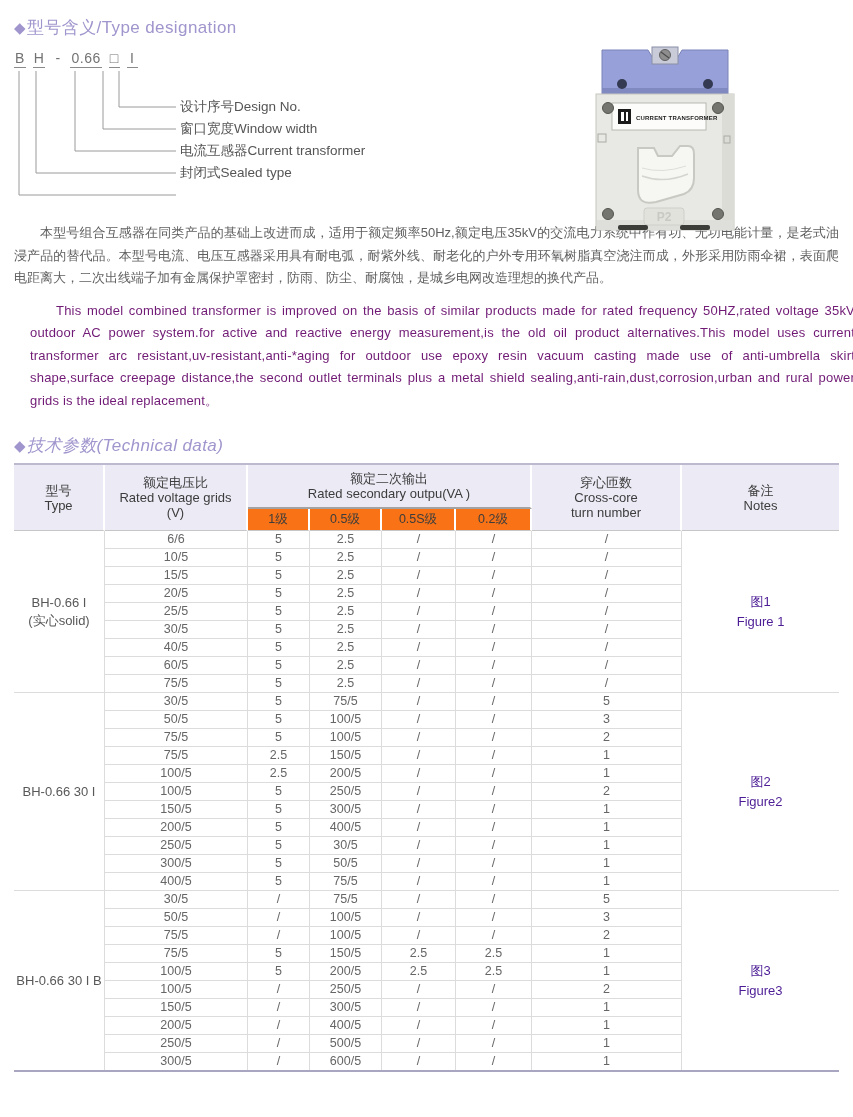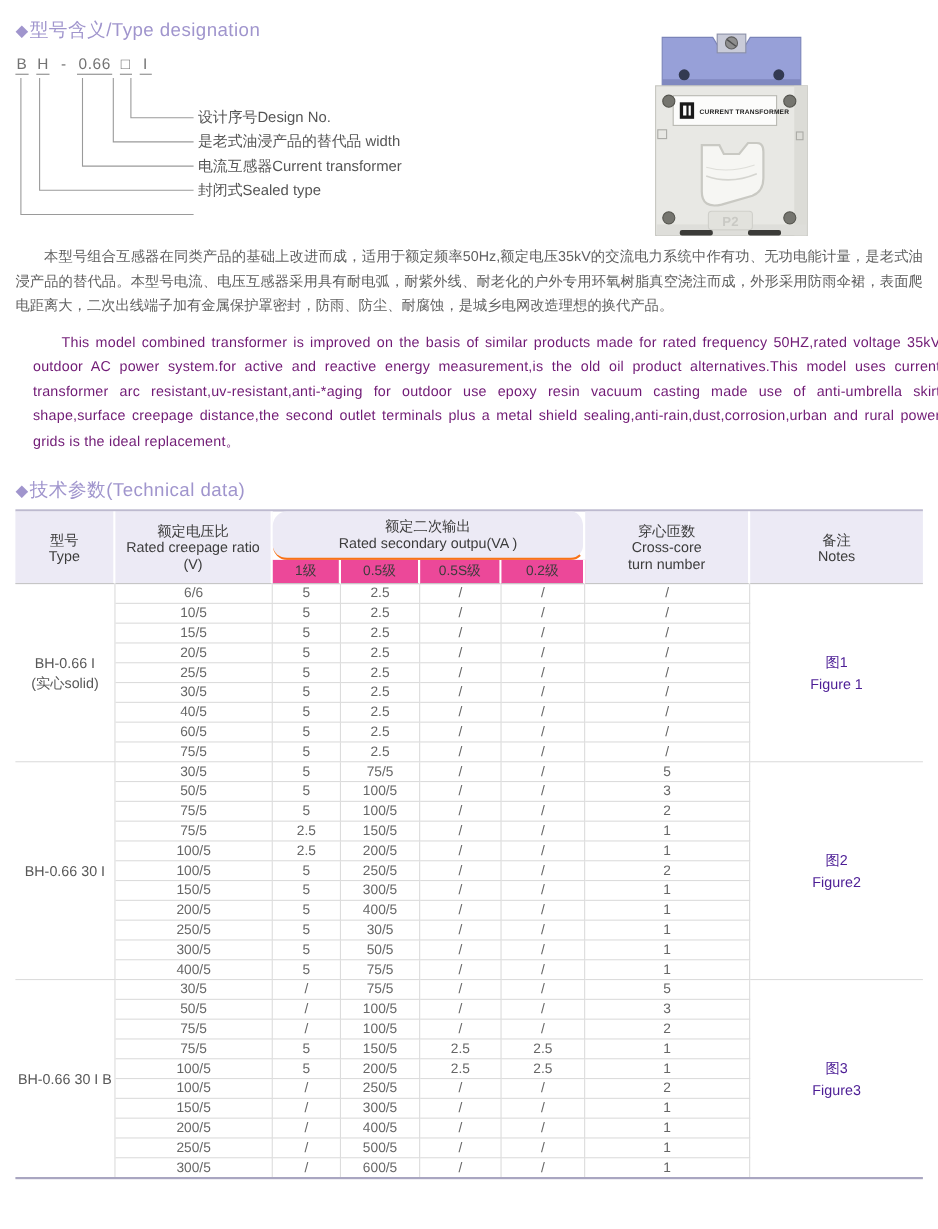--- a/index.html
+++ b/index.html
@@ -21,42 +21,42 @@
   .desig-block { position:relative; height:164px; margin-top:11px; }
   .code-row { font-size:14px; color:#737373; letter-spacing:.5px; }
   .code-part { display:inline-block; border-bottom:1px solid #8a8a8a; margin-right:7px;
                text-align:center; min-width:9px; padding:0 1px 1px 1px; }
   .code-part.no-underline { border-bottom:none; }
   svg.connector { position:absolute; left:0; top:0; width:430px; height:164px; pointer-events:none; }
   .desig-labels { position:absolute; left:166px; top:46px; }
   .desig-label { height:22px; line-height:22px; font-size:13.5px; color:#555555; white-space:nowrap; }
 
   
-  .product { position:absolute; left:592px; top:28px; width:146px; height:190px;text-decoration:underline; }
+  .product { position:absolute; left:592px; top:44px; width:146px; height:190px;text-decoration:underline; }
 
   
   .para { width:825px; font-size:13px; line-height:22.5px; color:#5f5f5f;
           text-align:justify; text-indent:2em; margin:8px 0 0 0; }
   .para.en { color:#701a75; margin-top:10px; letter-spacing:.2px;margin-left:16px; }
 
   
-  .tech-head { display:flex; justify-content:space-between; align-items:flex-end; margin-top:22px; width:825px; }
+  .tech-head { display:flex; justify-content:space-between; align-items:flex-end; margin-top:22px; width:825px;font-style:italic; }
   .tech-sub { font-size:13px; color:#4f4f4f; }
 
   
   table.spec { border-collapse:separate; border-spacing:0; table-layout:fixed; width:825px;
                margin-top:6px; border-top:2px solid #BDBACF; border-bottom:2px solid #A9A6C1; }
   table.spec th, table.spec td { overflow:hidden; }
   thead th { background:#ECEAF5; font-weight:normal; color:#3c3c3c; padding:0; }
   thead th div { line-height:15px; font-size:13px; }
   th.hspan { border-right:2px solid #ffffff; border-bottom:1px solid #C6C6C6; }
   th.hspan.last { border-right:none; }
-  th.hsec { border-right:2px solid #ffffff; border-bottom:2px solid #f97316; height:42px;border-radius:13px; }
+  th.hsec { border-right:2px solid #ffffff; border-bottom:2px solid #a3a3a3; height:42px; }
   tr.h-top th { height:42px; }
-  tr.h-sub th { height:21px; font-size:12.5px; border-right:2px solid #ffffff; border-bottom:1px solid #C6C6C6; background:#ec4899; }
+  tr.h-sub th { height:21px; font-size:12.5px; border-right:2px solid #ffffff; border-bottom:1px solid #C6C6C6; background:#f97316; }
   tbody td { font-size:12.5px; color:#666666; text-align:center; height:17px; line-height:17px;
              padding:0; border-right:1px solid #DCDCDC; border-bottom:1px solid #DCDCDC; }
   tbody td.type-cell { color:#585858; font-size:13px; line-height:18px; }
   tbody td.note-cell { border-right:none; color:#4c1d95; font-size:13px; line-height:20px; }
   tbody td.no-bb { border-bottom:none; }
   tbody tr:last-child td { border-bottom:none; }
 </style>
 </head>
 <body>
 
@@ -71,21 +71,21 @@
       <svg class="connector" viewBox="0 0 430 164">
         <polyline points="105,21 105,57 162,57" fill="none" stroke="#9a9a9a" stroke-width="1"></polyline>
         <polyline points="89,21 89,79 162,79" fill="none" stroke="#9a9a9a" stroke-width="1"></polyline>
         <polyline points="61,21 61,101 162,101" fill="none" stroke="#9a9a9a" stroke-width="1"></polyline>
         <polyline points="22,21 22,123 162,123" fill="none" stroke="#9a9a9a" stroke-width="1"></polyline>
         <polyline points="5,21 5,145 162,145" fill="none" stroke="#9a9a9a" stroke-width="1"></polyline>
       </svg>
       <div class="code-row"><span class="code-part">B</span><span class="code-part">H</span><span class="code-part no-underline">-</span><span class="code-part">0.66</span><span class="code-part">□</span><span class="code-part">I</span></div>
       <div class="desig-labels">
           <div class="desig-label">设计序号Design No.</div>
-          <div class="desig-label">是老式油浸产品的替代品 width</div>
+          <div class="desig-label">窗口宽度Window width</div>
           <div class="desig-label">电流互感器Current transformer</div>
           <div class="desig-label">封闭式Sealed type</div>
         </div>
     </div>
 
     <p class="para cn">本型号组合互感器在同类产品的基础上改进而成，适用于额定频率50Hz,额定电压35kV的交流电力系统中作有功、无功电能计量，是老式油浸产品的替代品。本型号电流、电压互感器采用具有耐电弧，耐紫外线、耐老化的户外专用环氧树脂真空浇注而成，外形采用防雨伞裙，表面爬电距离大，二次出线端子加有金属保护罩密封，防雨、防尘、耐腐蚀，是城乡电网改造理想的换代产品。</p>
     <p class="para en">This model combined transformer is improved on the basis of similar products made for rated frequency 50HZ,rated voltage 35kV outdoor AC power system.for active and reactive energy measurement,is the old oil product alternatives.This model uses current transformer arc resistant,uv-resistant,anti-*aging for outdoor use epoxy resin vacuum casting made use of anti-umbrella skirt shape,surface creepage distance,the second outlet terminals plus a metal shield sealing,anti-rain,dust,corrosion,urban and rural power grids is the ideal replacement。</p>
 
     <div class="tech-head">
       <div class="sec-title">
@@ -105,21 +105,21 @@
           <col style="width:157px">
       </colgroup>
       <thead>
         <tr class="h-top">
           <th rowspan="2" class="hspan">
             <div>型号</div>
             <div>Type</div>
           </th>
           <th rowspan="2" class="hspan">
             <div>额定电压比</div>
-            <div>Rated creepage ratio</div>
+            <div>Rated voltage grids</div>
             <div>(V)</div>
           </th>
           <th colspan="4" class="hsec">
             <div>额定二次输出</div>
             <div>Rated secondary outpu(VA )</div>
           </th>
           <th rowspan="2" class="hspan">
             <div>穿心匝数</div>
             <div>Cross-core</div>
             <div>turn number</div>

